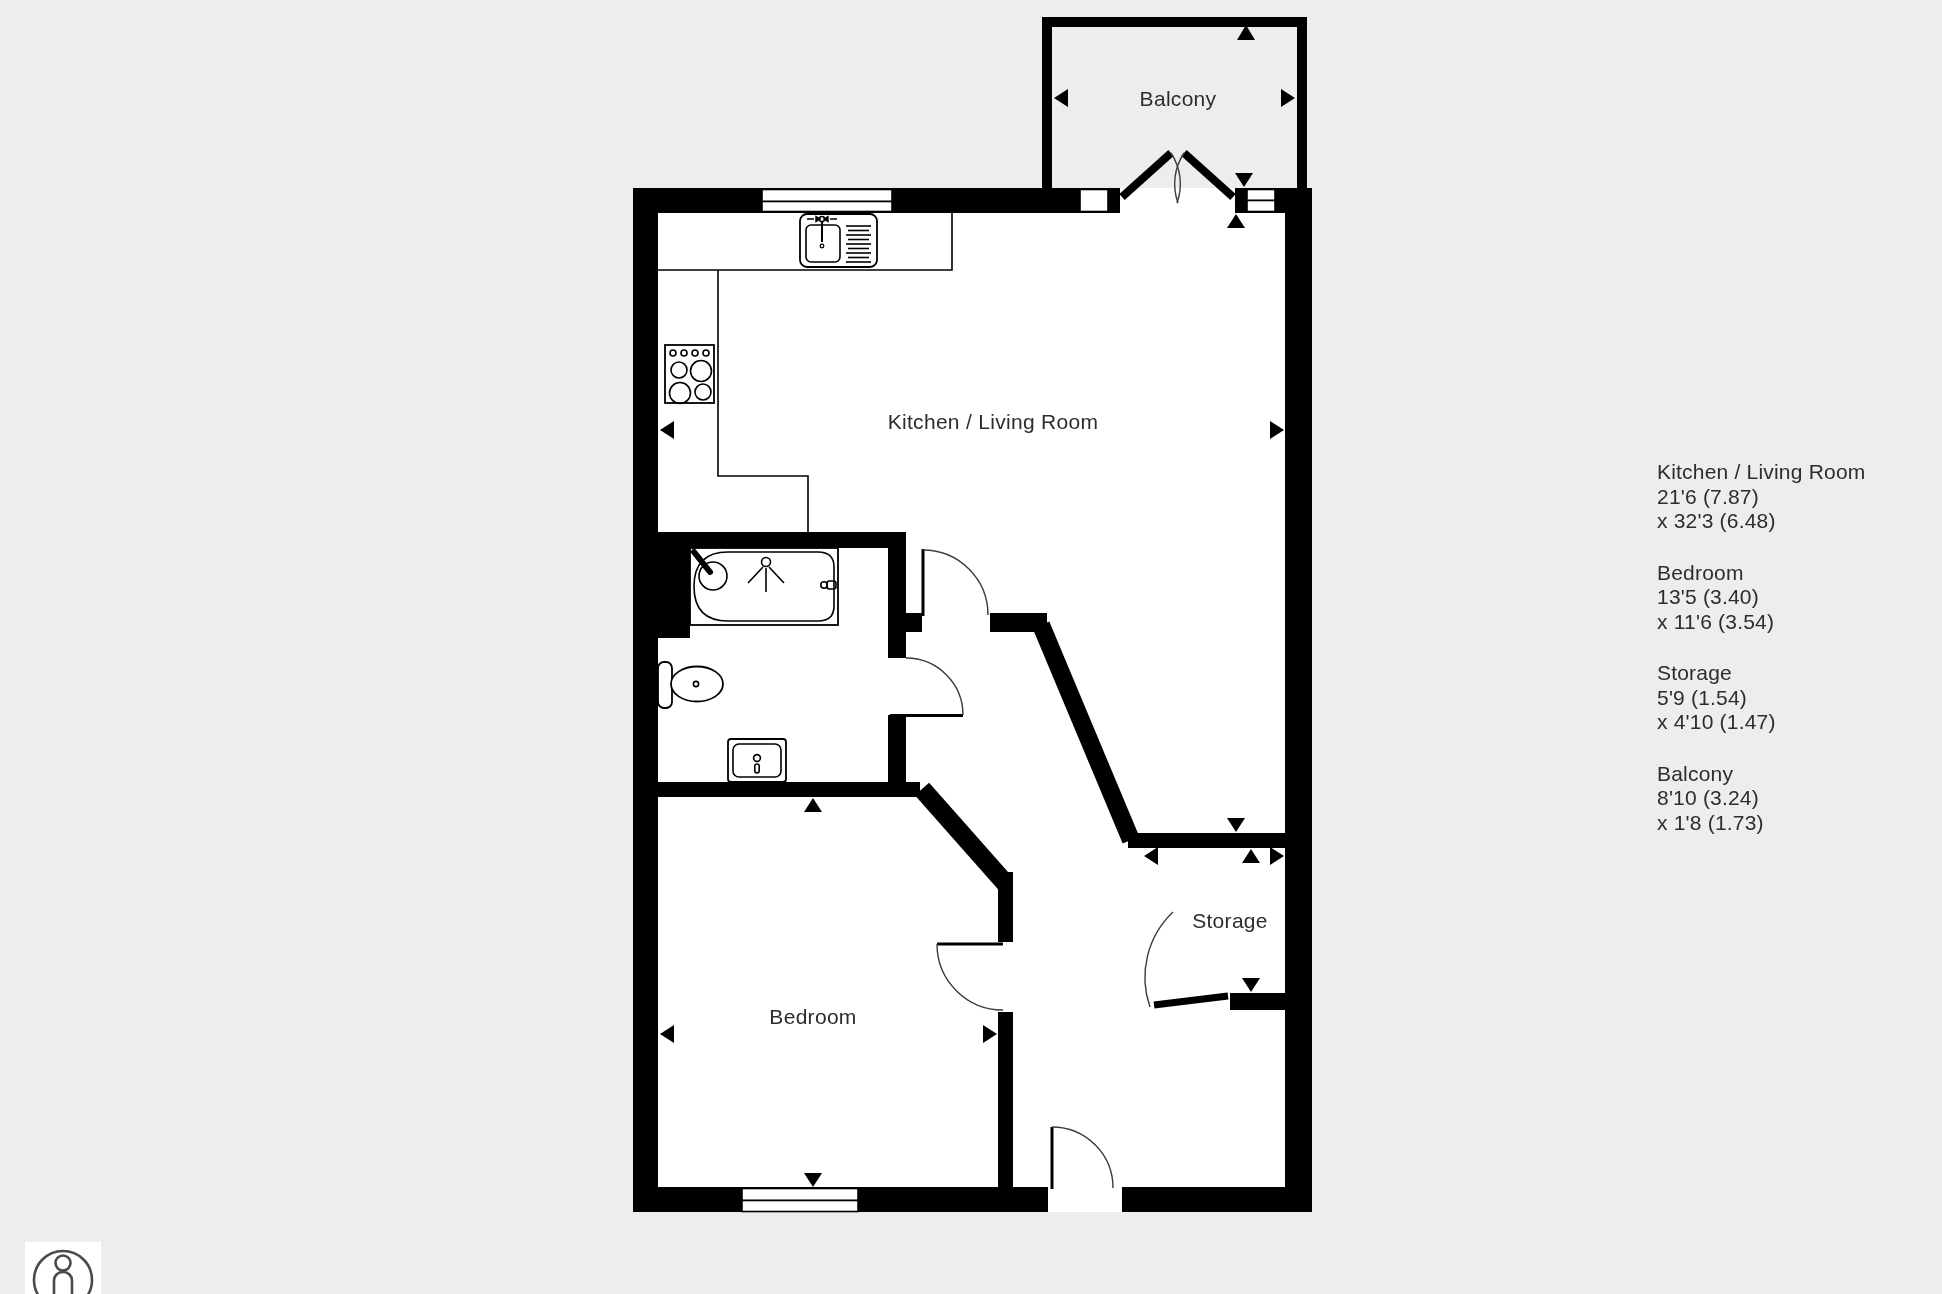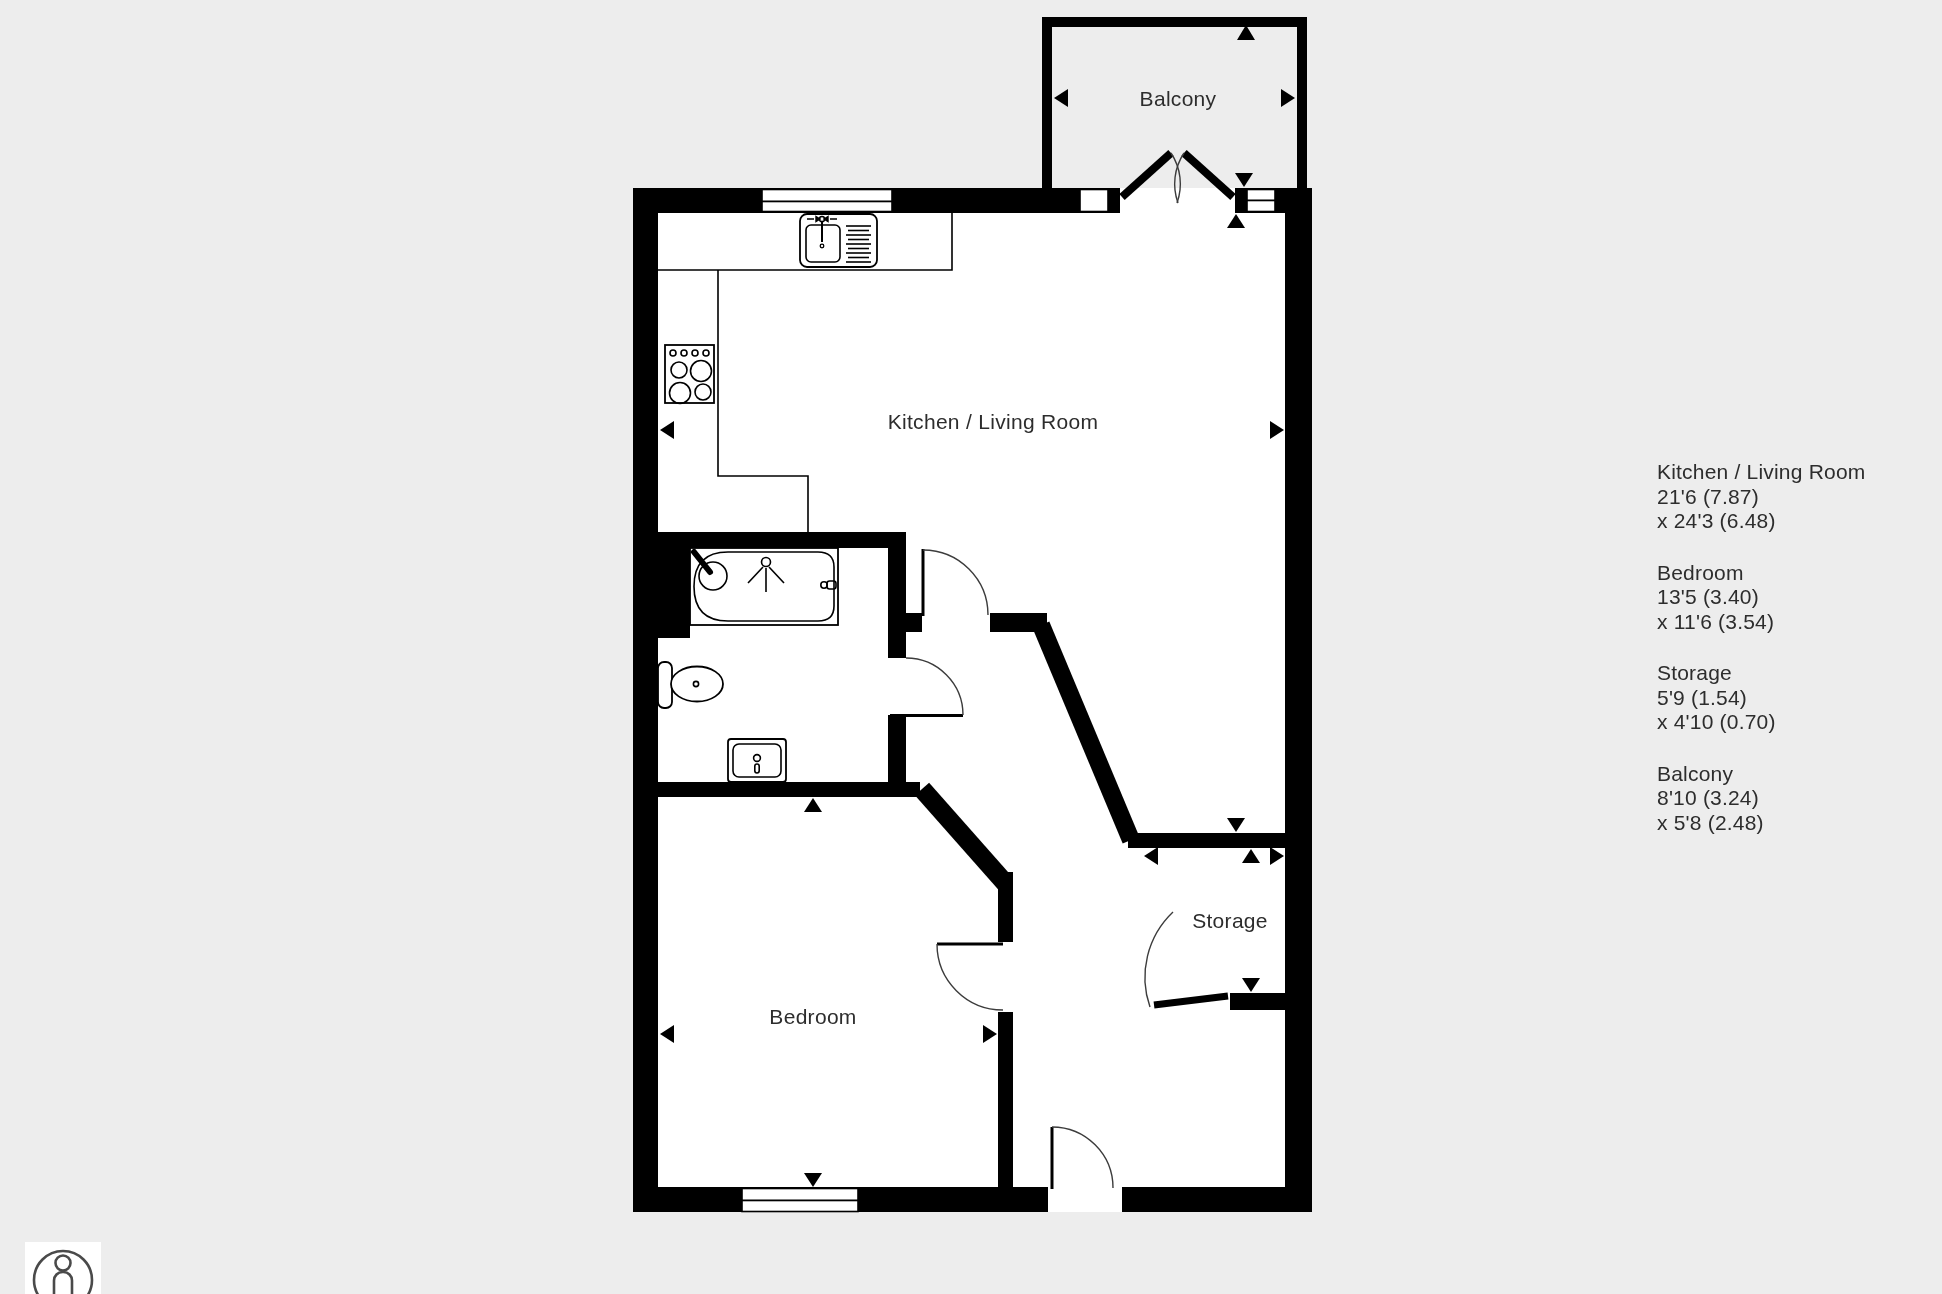--- a/index.html
+++ b/index.html
@@ -224,32 +224,32 @@
         <circle cx="63" cy="1263" r="7.5" fill="#fff"></circle>
         <rect x="54" y="1272" width="18" height="30" rx="8.5" fill="#fff"></rect>
       </g>
     </g>
   </svg>
 
   <div class="legend">
     <div class="legend-item">
       <div>Kitchen / Living Room</div>
       <div>21'6 (7.87)</div>
-      <div>x 24'3 (6.48)</div>
+      <div>x 32'3 (6.48)</div>
     </div>
     <div class="legend-item">
       <div>Bedroom</div>
       <div>13'5 (3.40)</div>
       <div>x 11'6 (3.54)</div>
     </div>
     <div class="legend-item">
       <div>Storage</div>
       <div>5'9 (1.54)</div>
-      <div>x 4'10 (0.70)</div>
+      <div>x 4'10 (1.47)</div>
     </div>
     <div class="legend-item">
       <div>Balcony</div>
       <div>8'10 (3.24)</div>
-      <div>x 5'8 (2.48)</div>
+      <div>x 1'8 (1.73)</div>
     </div>
   </div>
 
 </div>
 
 </body></html>

